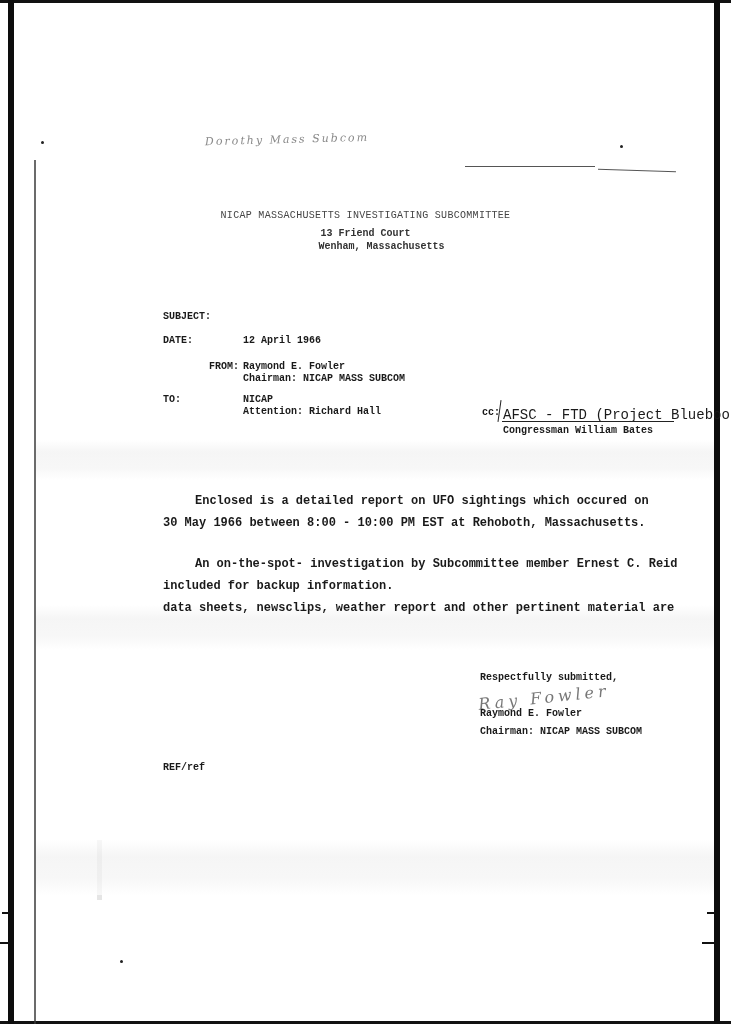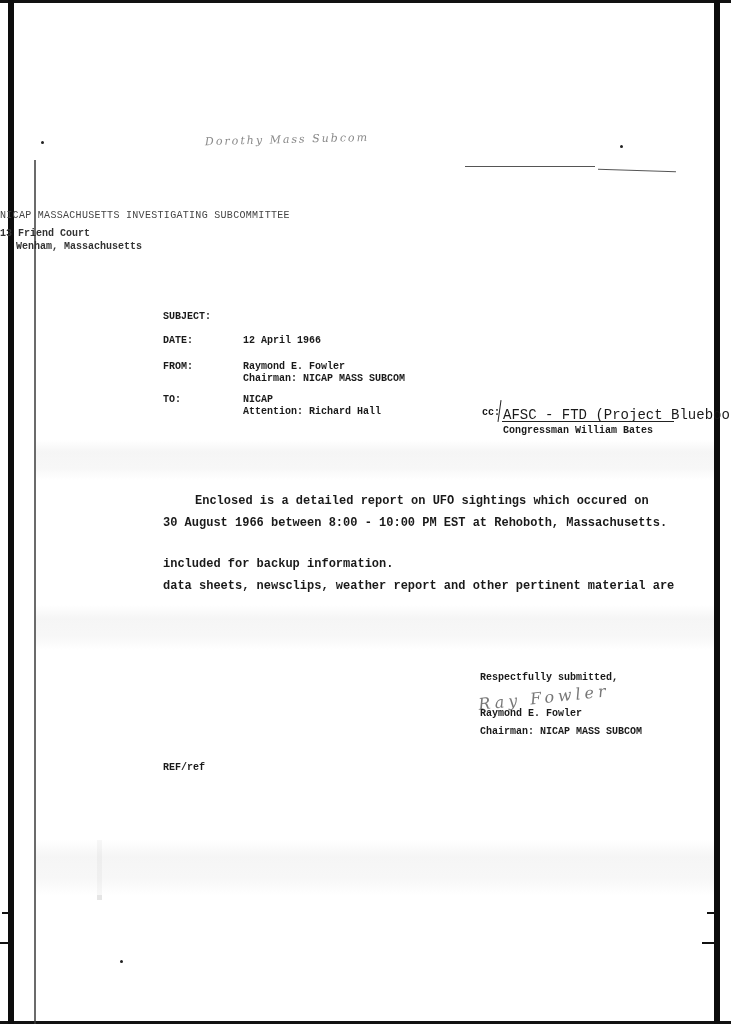--- a/index.html
+++ b/index.html
@@ -19,21 +19,21 @@
   .band { position: absolute; left: 36px; width: 678px; background: linear-gradient(#fff, #f1f1f1 30%, #f4f4f4 70%, #fff); opacity: .7; }
   .tick { position: absolute; height: 2px; background: #111; }
 
   .handwriting {
     position: absolute; left: 205px; top: 133px;
     font-family: "DejaVu Serif", serif; font-style: italic; font-size: 11px;
     color: #8a8a8a; letter-spacing: 2px; transform: rotate(-1.5deg);
   }
   .hand-line { position: absolute; height: 1px; background: #555; }
 
-  .hdr { position: absolute; left: 0; width: 731px; font-size: 10px; color: #333; }
+  .hdr { position: absolute; left: 0; width: 731px; text-align: center; font-size: 10px; color: #333; }
   .hdr.org { top: 210px; letter-spacing: .3px; color: #444; }
   .hdr.addr1 { top: 228px; font-weight: bold; }
   .hdr.addr2 { top: 241px; font-weight: bold; margin-left: 16px; }
 
   .label { position: absolute; left: 163px; font-size: 10px; font-weight: bold; }
   .val { position: absolute; left: 243px; font-size: 10px; font-weight: bold; line-height: 12px; }
 
   .cc { position: absolute; left: 482px; top: 407px; font-size: 10px; font-weight: bold; }
   .cc-item1 { position: absolute; left: 503px; top: 407px; font-size: 14px; font-weight: normal; white-space: nowrap; }
   .cc-item2 { position: absolute; left: 503px; top: 425px; font-size: 10px; font-weight: bold; white-space: nowrap; }
@@ -77,40 +77,41 @@
 
   <div class="hdr org">NICAP MASSACHUSETTS INVESTIGATING SUBCOMMITTEE</div>
   <div class="hdr addr1">13 Friend Court</div>
   <div class="hdr addr2">Wenham, Massachusetts</div>
 
   <div class="label" style="top:311px;">SUBJECT:</div>
 
   <div class="label" style="top:335px;">DATE:</div>
   <div class="val" style="top:335px;">12 April 1966</div>
 
-  <div class="label" style="top:361px;">FROM:</div>
+  <div class="label" style="top:361px;margin-left:46px;">FROM:</div>
   <div class="val" style="top:361px;">Raymond E. Fowler</div>
   <div class="val" style="top:373px;">Chairman: NICAP MASS SUBCOM</div>
 
   <div class="label" style="top:394px;">TO:</div>
   <div class="val" style="top:394px;">NICAP</div>
   <div class="val" style="top:406px;">Attention: Richard Hall</div>
 
   <div class="cc">cc:</div>
   <div class="cc-bracket"></div>
   <div class="cc-item1">AFSC - FTD (Project Bluebook)</div>
   <div class="cc-underline"></div>
   <div class="cc-item2">Congressman William Bates</div>
 
   <div class="para" style="top:490px;">
     <span class="line indent">Enclosed is a detailed report on UFO sightings which occured on</span>
-    <span class="line">30 August 1966 between 8:00 - 10:00 PM EST at Rehoboth, Massachusetts.</span>
+    <span class="line">30 May 1966 between 8:00 - 10:00 PM EST at Rehoboth, Massachusetts.</span>
   </div>
 
   <div class="para" style="top:553px;">
+    <span class="line indent">An on-the-spot- investigation by Subcommittee member Ernest C. Reid</span>
     <span class="line">included for backup information.</span>
     <span class="line">data sheets, newsclips, weather report and other pertinent material are</span>
   </div>
 
   <div class="closing" style="top:672px;">Respectfully submitted,</div>
   <div class="signature">Ray Fowler</div>
   <div class="closing" style="top:708px;">Raymond E. Fowler</div>
   <div class="closing" style="top:726px;">Chairman: NICAP MASS SUBCOM</div>
 
   <div class="initials">REF/ref</div>

